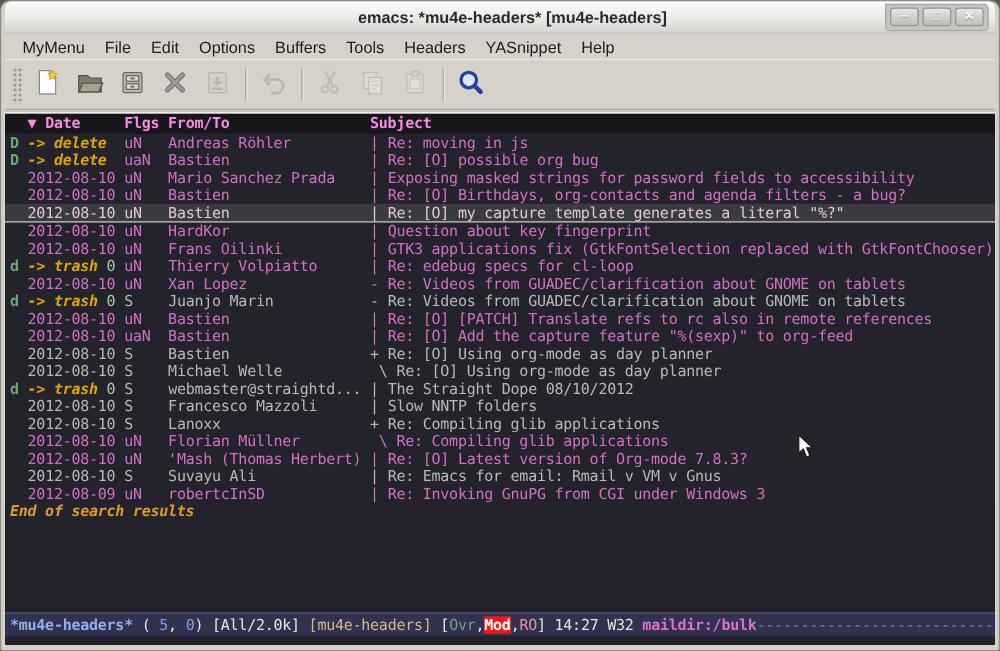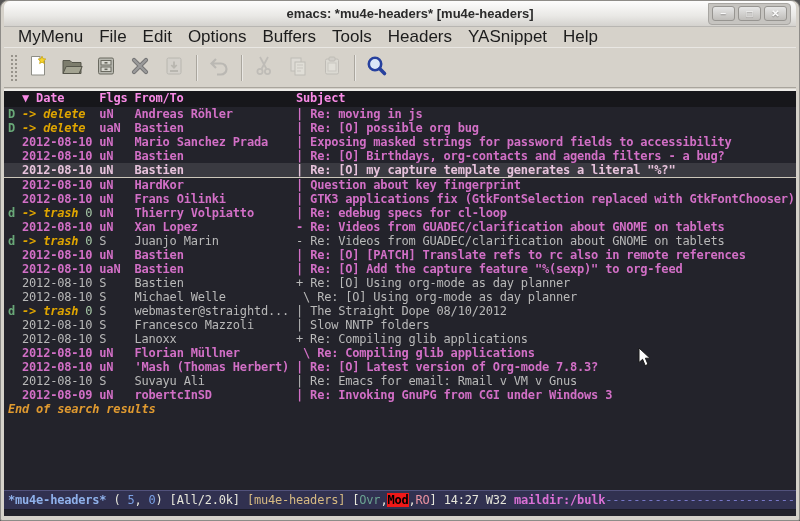--- a/index.html
+++ b/index.html
@@ -27,21 +27,21 @@
     background:#c6c4c0; border:1px solid #a8a6a2; border-radius:0 4px 4px 4px; padding:2px 3px 3px 3px;
   }
   .win-btn {
     width:23px; height:15px; border:1px solid #979591; border-radius:3px;
     background:linear-gradient(#e6e6e6,#bfbdb9);
     color:#fbfbfb; font-size:10px; font-weight:bold; line-height:14px; text-align:center;
     text-shadow:0 1px 1px #8a8886; cursor:default;
   }
   
   .menubar { display:flex; height:20px; align-items:center; padding-left:6px; background:#d6d2ca; }
-  .menu-item { font-size:17px; color:#1c1c1c; padding:2px 8px; }
+  .menu-item { font-size:13px; color:#1c1c1c; padding:2px 8px; }
   
   .toolbar {
     display:flex; align-items:center; height:41px;
     background:#d6d2ca; border-top:1px solid #e9e7e3; border-bottom:1px solid #a9a59d;
     padding-left:2px;
   }
   .grip { width:9px; height:30px; margin:0 3px;
     background-image:radial-gradient(circle,#97938b 1px,rgba(0,0,0,0) 1.3px);
     background-size:4px 4px; background-position:1px 1px; }
   .tool-btn { width:30px; height:30px; border:none; background:transparent; margin:0 2px;
@@ -53,37 +53,37 @@
   .emacs { position:absolute; left:3px; right:3px; top:88px; bottom:4px;
     background:var(--bg); border-top:2px solid #edebe7; overflow:hidden;
     font-family:"DejaVu Sans Mono", monospace; font-size:12px; letter-spacing:-0.2px; }
   .hline { height:16px; line-height:14px; white-space:pre; overflow:hidden;
     background:var(--bg-header); color:var(--fg-header); font-weight:bold; padding-left:4px; }
   .rows { overflow:hidden; }
   .row { height:14px; line-height:14px; white-space:pre; padding-left:4px; overflow:hidden; }
   .row.cur { background:var(--bg-cur); border-bottom:1px solid #ccc7ba; height:15px; }
   .row.cur span { color:#e7c3dc; }
   .s-p { color:var(--fg-read); }
-  .s-u { color:var(--fg-unread); font-weight:bold;margin-top:12px; }
+  .s-u { color:var(--fg-unread); font-weight:normal;margin-top:12px; }
   .s-r { color:var(--fg-read); }
   .s-a { color:var(--fg-action); font-weight:bold; font-style:italic; }
   .s-m { color:var(--fg-mark); font-weight:bold; }
   .s-n { color:var(--fg-num); }
   .eos { height:14px; line-height:14px; white-space:pre; padding-left:4px;
     color:var(--fg-eos); font-style:italic; font-weight:bold; }
   
   .modeline { position:absolute; left:0; right:0; bottom:6px; height:20px; line-height:19px;
     background:var(--ml-bg); border-top:1px solid #52527c; border-bottom:1px solid #1c1c28;
     white-space:pre; overflow:hidden; padding-left:4px; color:var(--ml-fg); }
   .ml-def { color:var(--ml-fg); }
   .ml-buf { color:var(--ml-buf); font-weight:bold; }
   .ml-num { color:var(--ml-num); }
   .ml-minor { color:var(--ml-minor); }
   .ml-ovr { color:var(--ml-ovr); }
-  .ml-mod { color:#000000; background:var(--ml-mod-bg); font-weight:bold; }
+  .ml-mod { color:#ffffff; background:var(--ml-mod-bg); font-weight:bold; }
   .ml-ro { color:var(--ml-ro); }
   .ml-dir { color:var(--ml-dir); font-weight:bold; }
   .ml-dash { color:var(--ml-dash); }
   .echo { position:absolute; left:0; right:0; bottom:0; height:6px; background:var(--bg); }
   
   .cursor { position:absolute; left:637px; top:346px; pointer-events:none; }
 </style>
 </head>
 <body>
 

